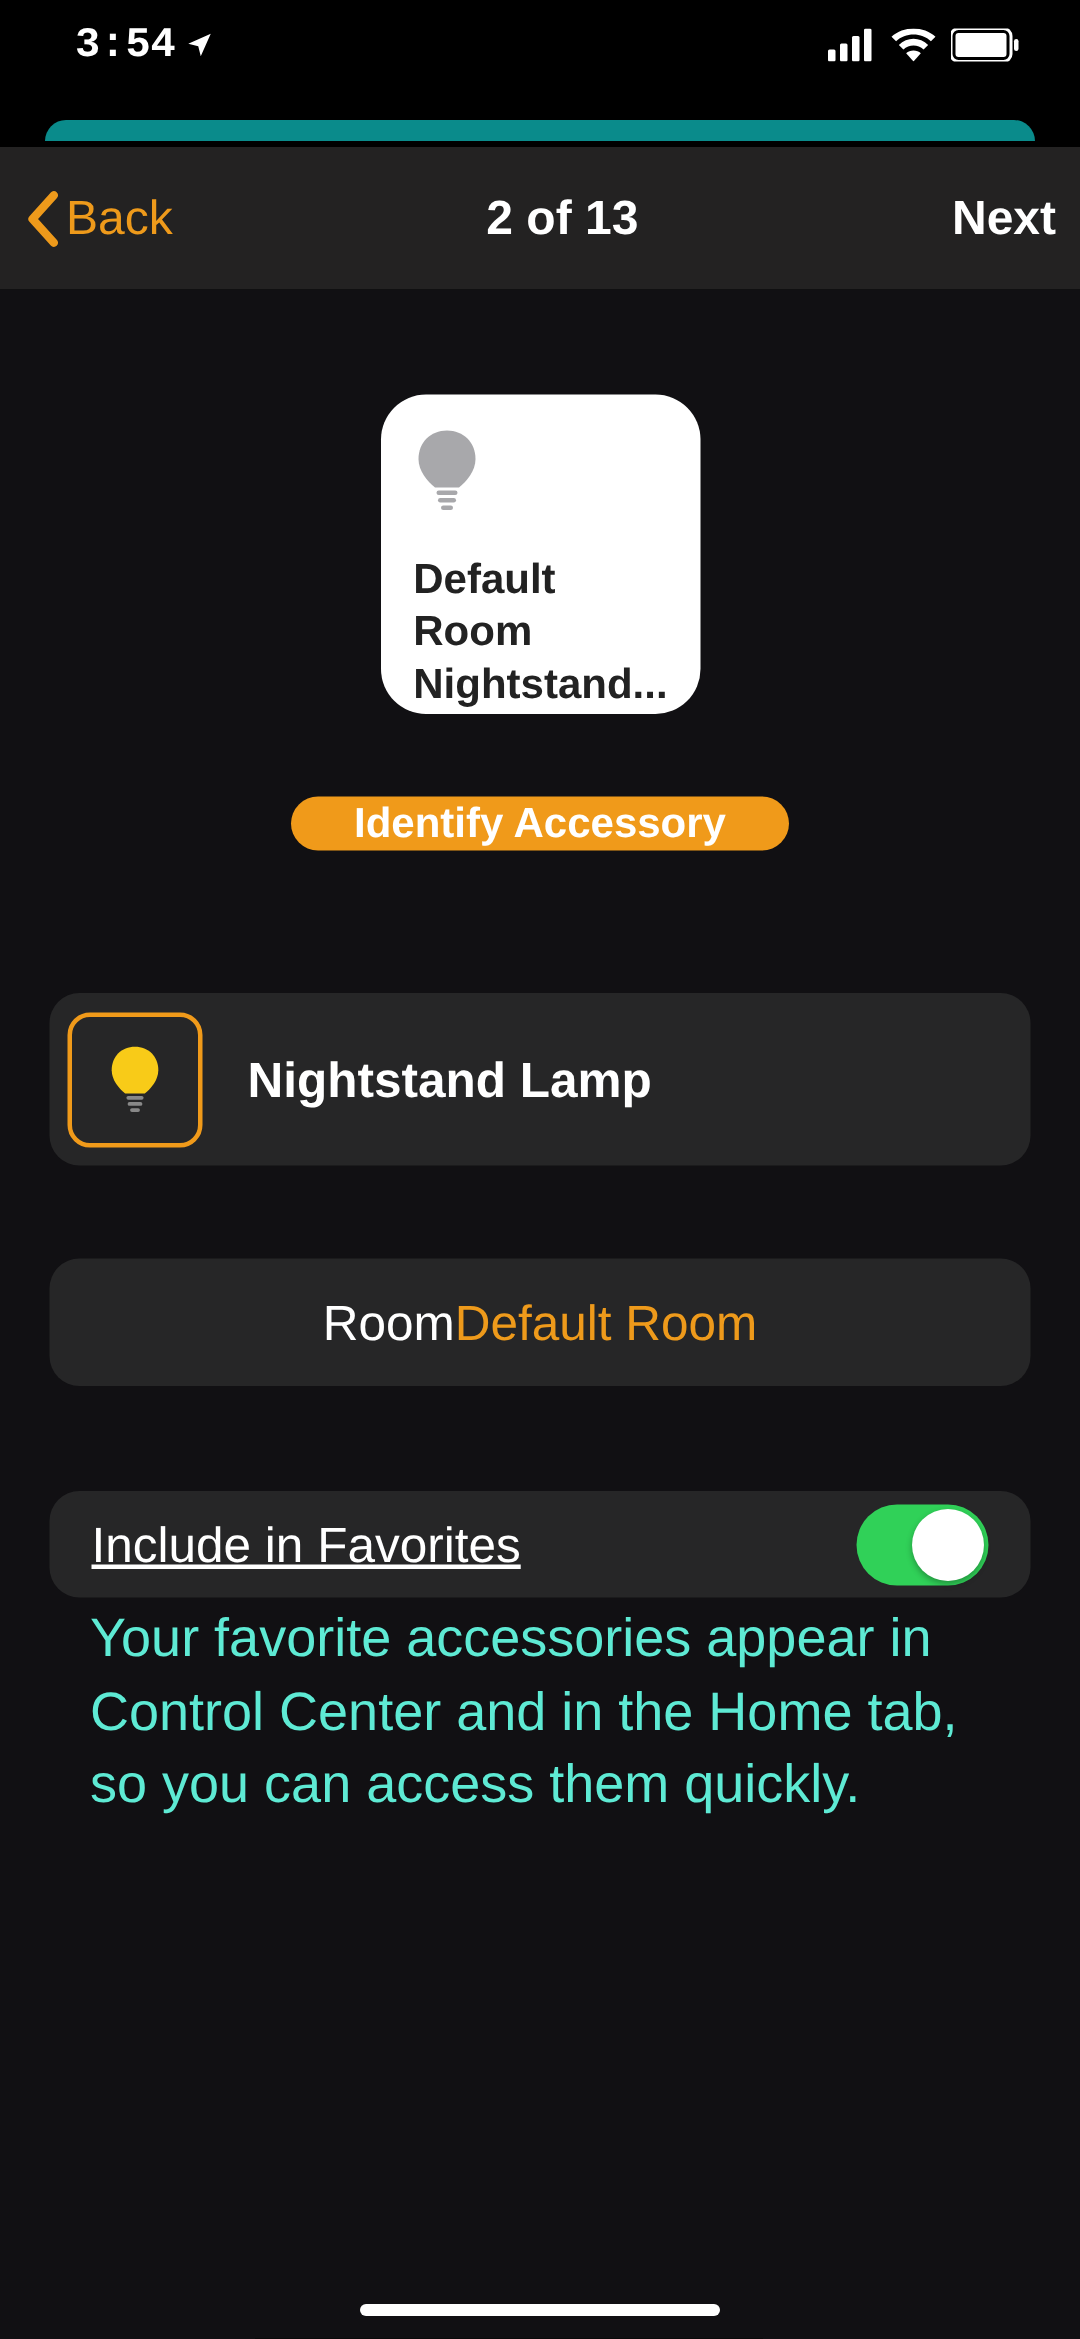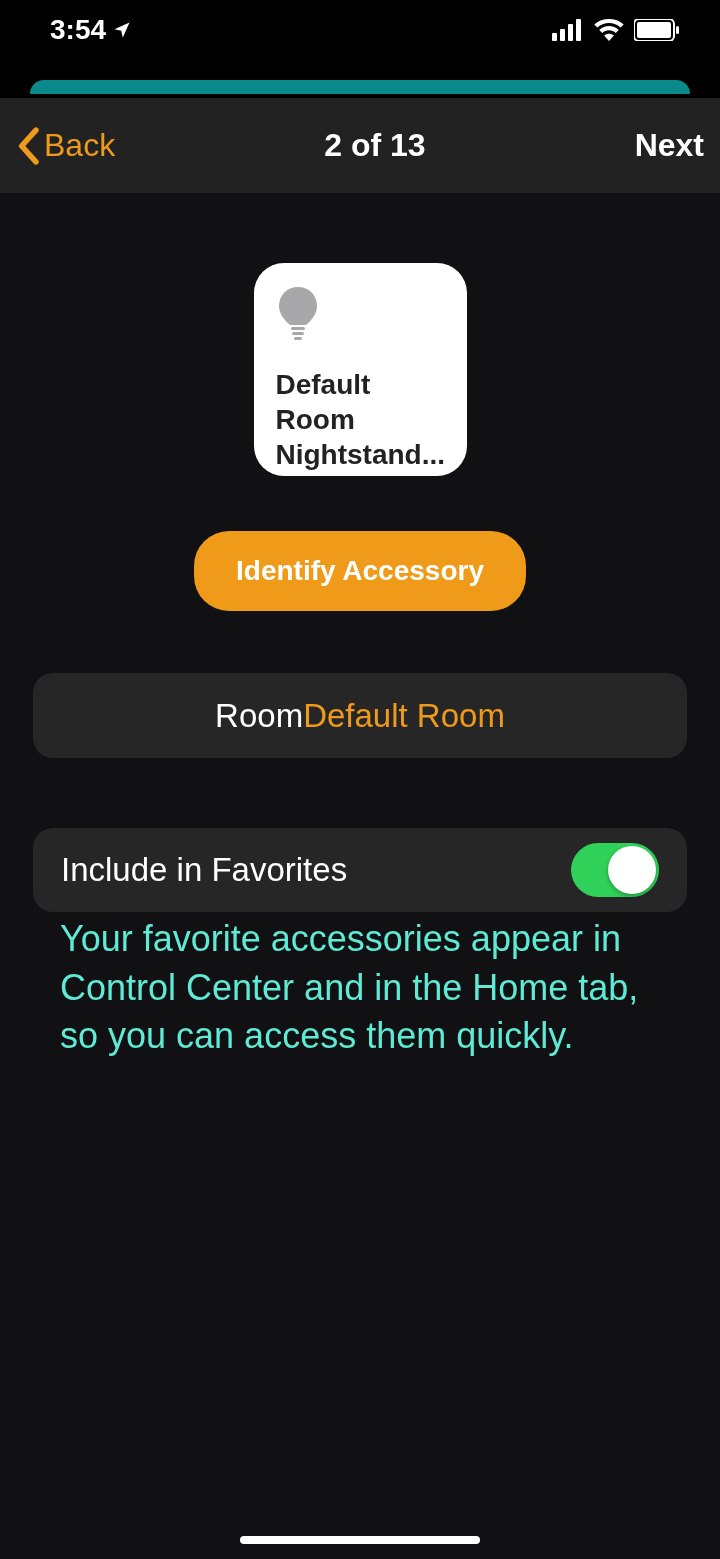--- a/index.html
+++ b/index.html
@@ -18,20 +18,21 @@
       overflow: hidden;
       position: relative;
     }
     
     .status-bar {
       height: 60px;
       display: flex;
       align-items: center;
       justify-content: space-between;
       padding: 0 40px 0 50px;
+      font-family: Liberation Mono, monospace;
     }
     
     .status-time {
       font-size: 28px;
       font-weight: 600;
       display: flex;
       align-items: center;
       gap: 6px;
     }
     
@@ -105,21 +106,21 @@
       line-height: 1.25;
     }
     
     .identify-btn {
       display: block;
       margin: 55px auto 0;
       background: #f09a1a;
       color: #fff;
       font-size: 28px;
       font-weight: 700;
-      padding: 24px 42px;
+      padding: 2px 42px;
       border: none;
       border-radius: 35px;
     }
     
     .row {
       background: #262627;
       border-radius: 20px;
       margin: 0 33px;
       display: flex;
       align-items: center;
@@ -165,22 +166,23 @@
       color: #fff;
     }
     
     .room-value {
       font-size: 33px;
       color: #ee9a1b;
     }
     
     .fav-row {
       margin-top: 70px;
-      height: 84px;
+      height: 71px;
       justify-content: space-between;
+      text-decoration: underline;
     }
     
     .fav-label {
       font-size: 33px;
       color: #fff;
     }
     
     .toggle {
       width: 88px;
       height: 54px;
@@ -273,20 +275,31 @@
       </svg>
     </div>
     <div class="tile-text">
       <div>Default Room</div>
       <div>Nightstand...</div>
     </div>
   </div>
 
   <button class="identify-btn">Identify Accessory</button>
 
+  <div class="row name-row">
+    <div class="icon-box">
+      <svg width="36" height="48" viewBox="0 0 44 58">
+        <path d="M22 2 C11 2 3 10 3 21 C3 29 9 36 14 40 L30 40 C35 36 41 29 41 21 C41 10 33 2 22 2 Z" fill="#f8cb18"></path>
+        <rect x="15" y="42" width="14" height="3" rx="1.5" fill="#888"></rect>
+        <rect x="16" y="47" width="12" height="3" rx="1.5" fill="#888"></rect>
+        <rect x="18" y="52" width="8" height="3" rx="1.5" fill="#888"></rect>
+      </svg>
+    </div>
+    <input class="name-input" value="Nightstand Lamp" style="">
+  </div>
 
   <div class="row room-row">
     <span class="room-label">Room</span>
     <span class="room-value">Default Room</span>
   </div>
 
   <div class="row fav-row">
     <span class="fav-label">Include in Favorites</span>
     <div class="toggle">
       <div class="toggle-knob"></div>

